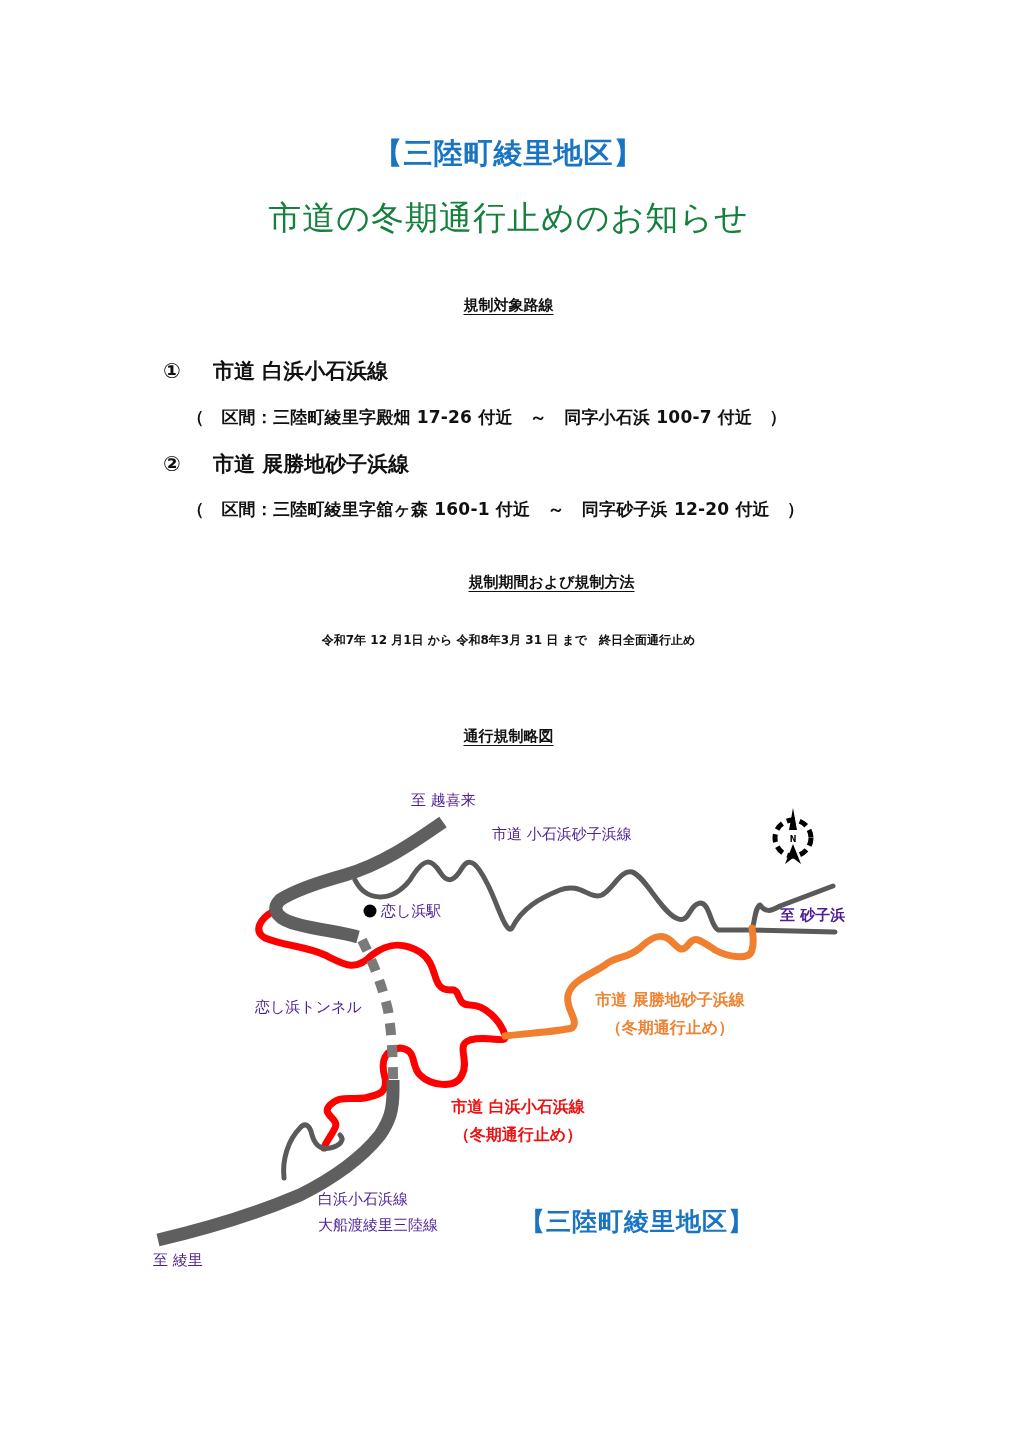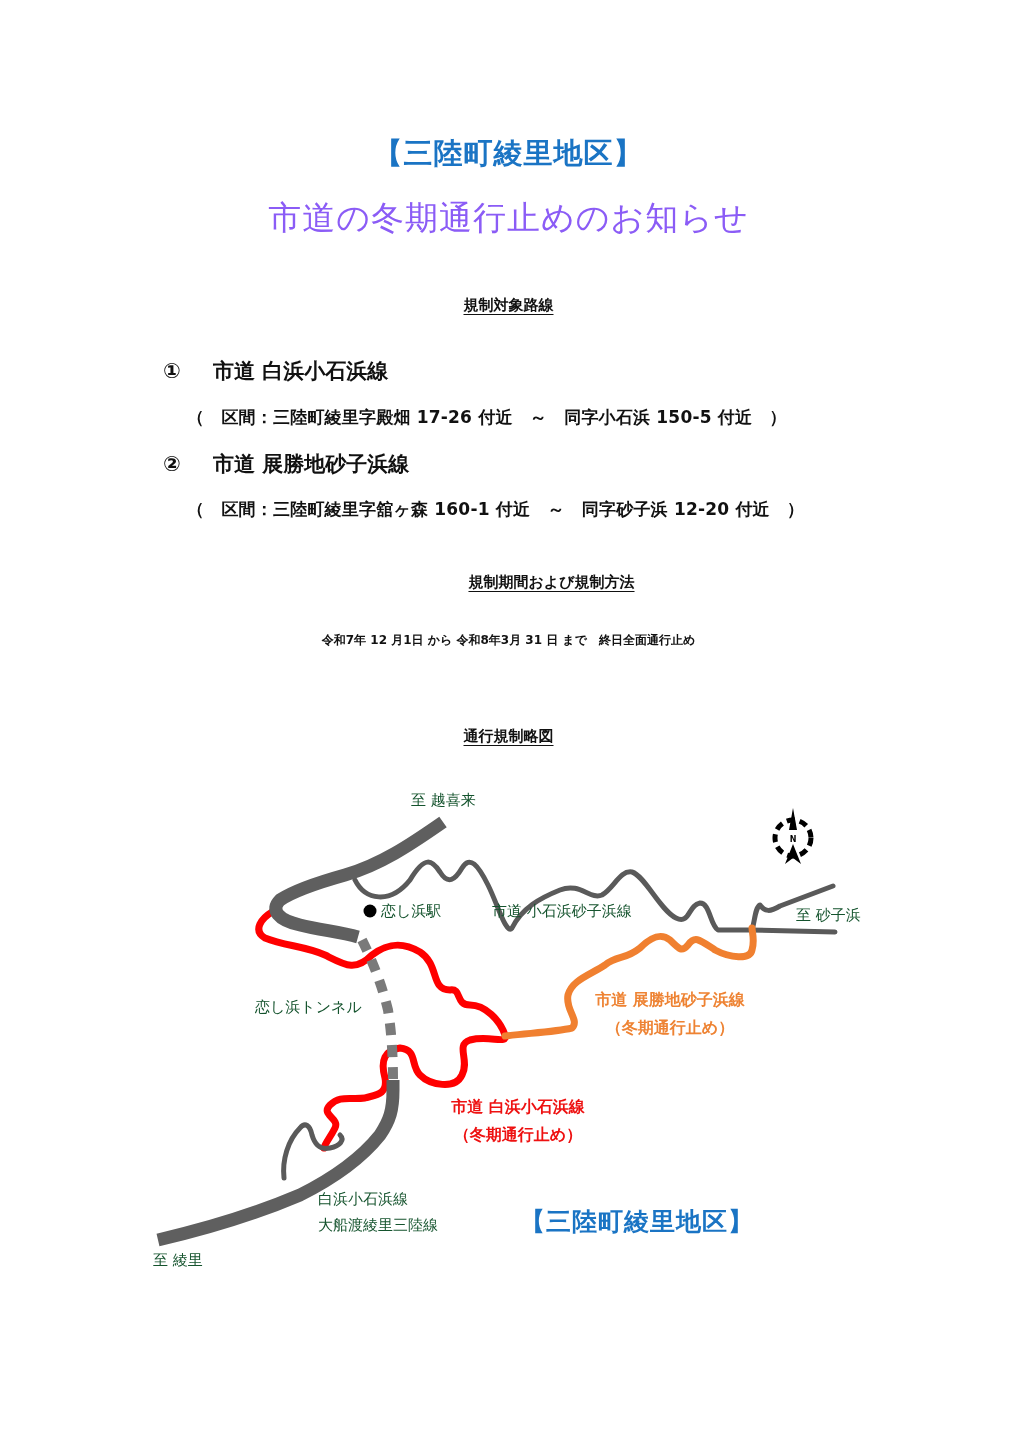--- a/index.html
+++ b/index.html
@@ -1,44 +1,44 @@
 <!DOCTYPE html>
 <html><head>
 <meta charset="utf-8">
 <style>
   html, body { margin: 0; padding: 0; background: #ffffff; }
   body { width: 1017px; height: 1440px; position: relative; overflow: hidden;
          font-family: "DejaVu Sans", "Liberation Sans", sans-serif; color: #111; }
   .abs { position: absolute; white-space: nowrap; }
   .center { left: 0; width: 1017px; text-align: center; }
   .district-title { top: 134px; font-size: 29px; font-weight: bold; color: #1a74c4; letter-spacing: 1px; }
-  .main-title { top: 196px; font-size: 33px; color: #8b5cf6; letter-spacing: 1px; }
+  .main-title { top: 196px; font-size: 33px; color: #15803d; letter-spacing: 1px; }
   .section-heading { font-size: 15px; font-weight: bold; text-decoration: underline; text-underline-offset: 4px; }
   .route-name { left: 163px; font-size: 21px; font-weight: bold; }
   .route-name .num { display: inline-block; width: 50px; }
   .route-section { left: 187px; font-size: 17px; font-weight: bold; letter-spacing: 0.2px; }
   .period { top: 632px; font-size: 12px; font-weight: bold; }
-  .map-label { font-size: 15px; color: #14532d; }
+  .map-label { font-size: 15px; color: #4c1d95; }
   .map-label-red { font-size: 16px; font-weight: bold; color: #ee1111; text-align: center; line-height: 28px; }
   .map-label-orange { font-size: 16px; font-weight: bold; color: #ee8333; text-align: center; line-height: 28px; }
   .map-district { font-size: 25px; font-weight: bold; color: #1a74c4; letter-spacing: 1px; }
   svg.map { position: absolute; left: 0; top: 0; }
 </style>
 </head>
 <body>
 
 <div class="abs center district-title">【三陸町綾里地区】</div>
 <div class="abs center main-title">市道の冬期通行止めのお知らせ</div>
 
 <div class="abs center section-heading" style="top:296px;">規制対象路線</div>
 
 <div class="abs route-name" style="top:357px;">
   <span class="num">①</span><span>市道 白浜小石浜線</span>
 </div>
-<div class="abs route-section" style="top:406px;">（　区間：三陸町綾里字殿畑 17-26 付近　～　同字小石浜 150-5 付近　）</div>
+<div class="abs route-section" style="top:406px;">（　区間：三陸町綾里字殿畑 17-26 付近　～　同字小石浜 100-7 付近　）</div>
 
 <div class="abs route-name" style="top:450px;">
   <span class="num">②</span><span>市道 展勝地砂子浜線</span>
 </div>
 <div class="abs route-section" style="top:498px;">（　区間：三陸町綾里字舘ヶ森 160-1 付近　～　同字砂子浜 12-20 付近　）</div>
 
 <div class="abs center section-heading" style="top:573px;padding-left:43px;">規制期間および規制方法</div>
 <div class="abs center period">令和7年 12 月1日 から 令和8年3月 31 日 まで　終日全面通行止め</div>
 
 <div class="abs center section-heading" style="top:727px;">通行規制略図</div>
@@ -64,23 +64,23 @@
   <g transform="translate(793,838)">
     <circle cx="0" cy="0" r="18" fill="none" stroke="#000" stroke-width="5" stroke-dasharray="8,5"></circle>
     <circle cx="0" cy="0" r="14" fill="#fff"></circle>
     <polygon points="0,-30 4,-8 -4,-8" fill="#000"></polygon>
     <polygon points="0,6 8,26 0,20 -8,26" fill="#000"></polygon>
     <text x="0" y="4" font-size="8" font-weight="bold" text-anchor="middle" font-family="DejaVu Sans, sans-serif">N</text>
   </g>
 </svg>
 
 <div class="abs map-label" style="left:411px;top:791px;">至 越喜来</div>
-<div class="abs map-label" style="left:492px;top:902px;">市道 小石浜砂子浜線</div>
+<div class="abs map-label" style="left:492px;top:825px;">市道 小石浜砂子浜線</div>
 <div class="abs map-label" style="left:381px;top:902px;font-family:Liberation Serif, serif;">恋し浜駅</div>
-<div class="abs map-label" style="left:796px;top:906px;">至 砂子浜</div>
+<div class="abs map-label" style="left:780px;top:906px;font-weight:bold;">至 砂子浜</div>
 <div class="abs map-label" style="left:255px;top:998px;">恋し浜トンネル</div>
 
 <div class="abs map-label-orange" style="left:580px;top:986px;width:180px;">
   <div>市道 展勝地砂子浜線</div>
   <div>（冬期通行止め）</div>
 </div>
 
 <div class="abs map-label-red" style="left:438px;top:1093px;width:160px;">
   <div>市道 白浜小石浜線</div>
   <div>（冬期通行止め）</div>

